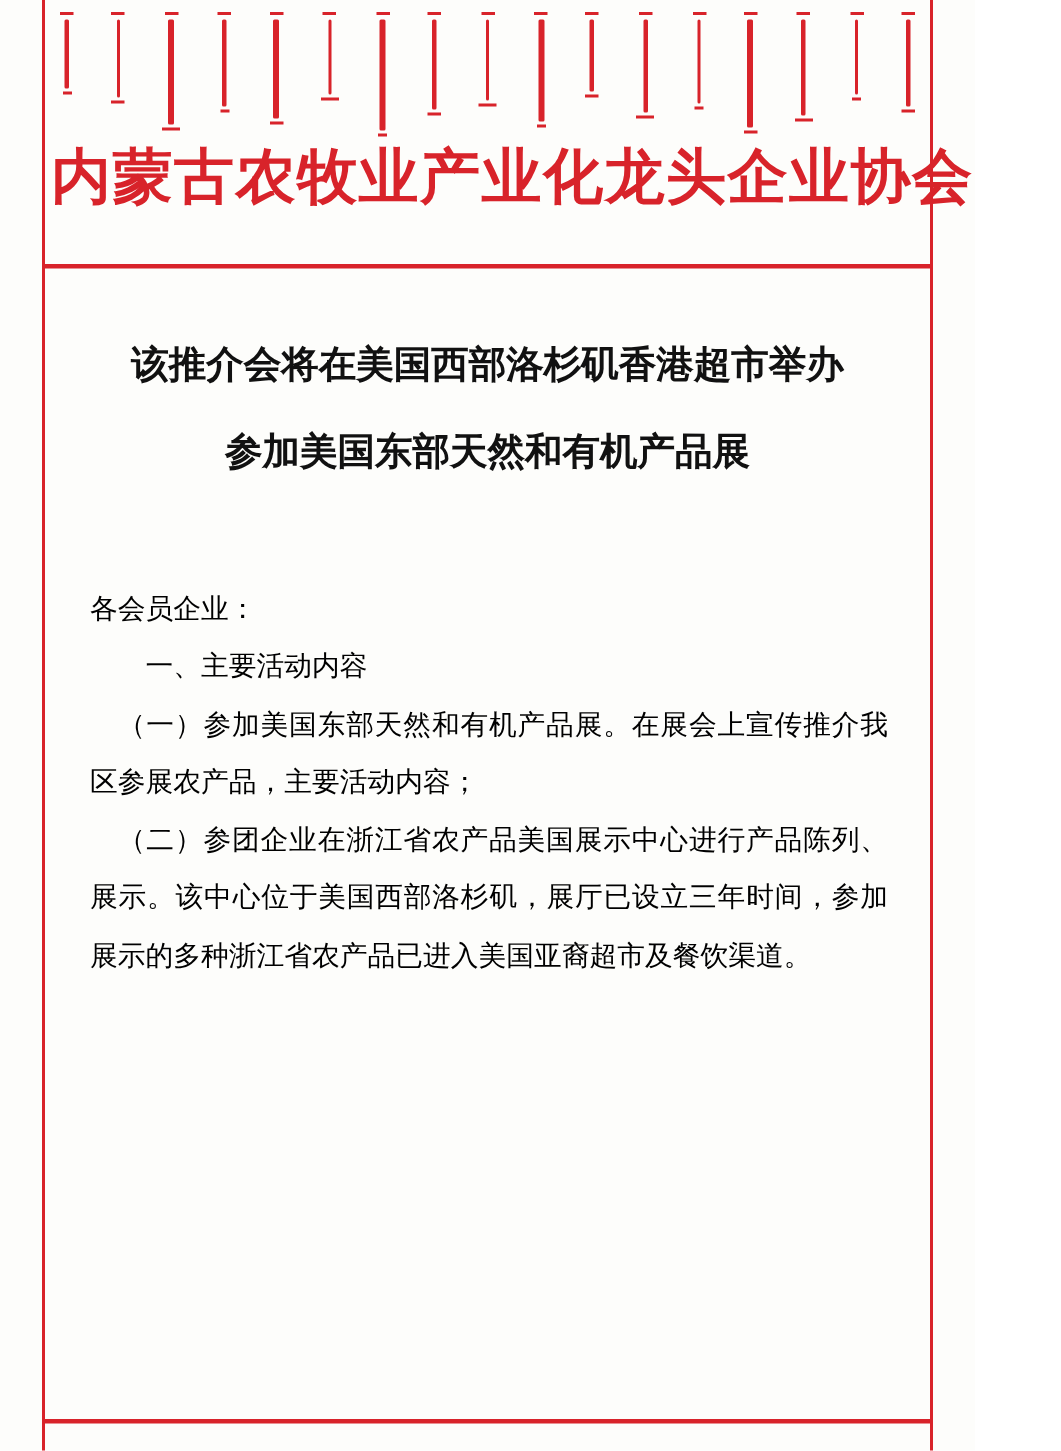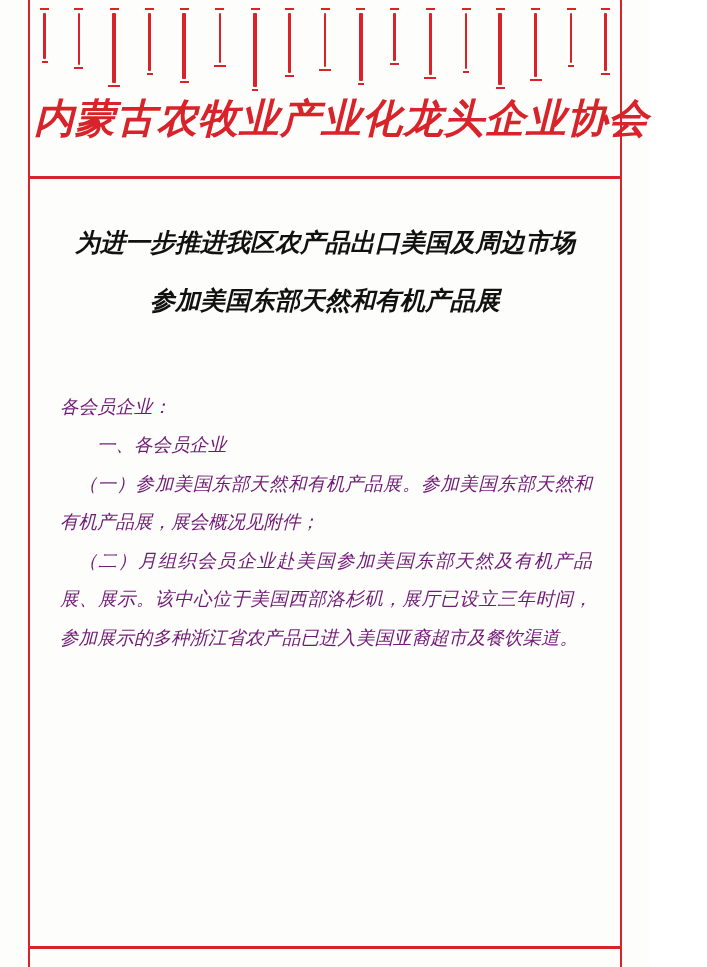--- a/index.html
+++ b/index.html
@@ -15,21 +15,20 @@
     overflow: hidden;
     position: relative;
   }
 
   .page {
     position: relative;
     width: 650px;
     height: 967px;
     box-sizing: border-box;
     background: #fdfdfb;
-    font-style: italic;
   }
 
   
   .rule-left, .rule-right {
     position: absolute;
     top: 0;
     bottom: 0;
     width: 2px;
     background: #d8232a;
   }
@@ -108,21 +107,21 @@
     display: block;
   }
 
   .body-text {
     position: absolute;
     top: 388px;
     left: 60px;
     right: 58px;
     font-size: 18.5px;
     line-height: 2.08;
-    color: #701a75;
+    color: #000000;
     text-align: justify;
     text-justify: inter-ideograph;
   }
   .body-text p {
     margin: 0;
   }
   .indent2 { text-indent: 2em; }
   .indent1 { text-indent: 1em; }
 
   .footer-divider {
@@ -228,25 +227,25 @@
         <div class="stroke" style="height: 58px; width: 3px;"></div>
         <div class="tick" style="width: 9px;"></div>
       </div>
     </div>
 
   <div class="org-title">内蒙古农牧业产业化龙头企业协会</div>
 
   <div class="red-divider"></div>
 
   <div class="doc-title">
-    <span class="line1">为进一步推进我区农产品出口美国及周边市场</span>
+    <span class="line1">该推介会将在美国西部洛杉矶香港超市举办</span>
     <span class="line2">参加美国东部天然和有机产品展</span>
   </div>
 
   <div class="body-text">
     <p>各会员企业：</p>
-    <p class="indent2">一、各会员企业</p>
-    <p class="indent1">（一）参加美国东部天然和有机产品展。参加美国东部天然和有机产品展，展会概况见附件；</p>
-    <p class="indent1">（二）月组织会员企业赴美国参加美国东部天然及有机产品展、展示。该中心位于美国西部洛杉矶，展厅已设立三年时间，参加展示的多种浙江省农产品已进入美国亚裔超市及餐饮渠道。</p>
+    <p class="indent2">一、主要活动内容</p>
+    <p class="indent1">（一）参加美国东部天然和有机产品展。在展会上宣传推介我区参展农产品，主要活动内容；</p>
+    <p class="indent1">（二）参团企业在浙江省农产品美国展示中心进行产品陈列、展示。该中心位于美国西部洛杉矶，展厅已设立三年时间，参加展示的多种浙江省农产品已进入美国亚裔超市及餐饮渠道。</p>
   </div>
 
   <div class="footer-divider"></div>
 </div>
 
 </body></html>

